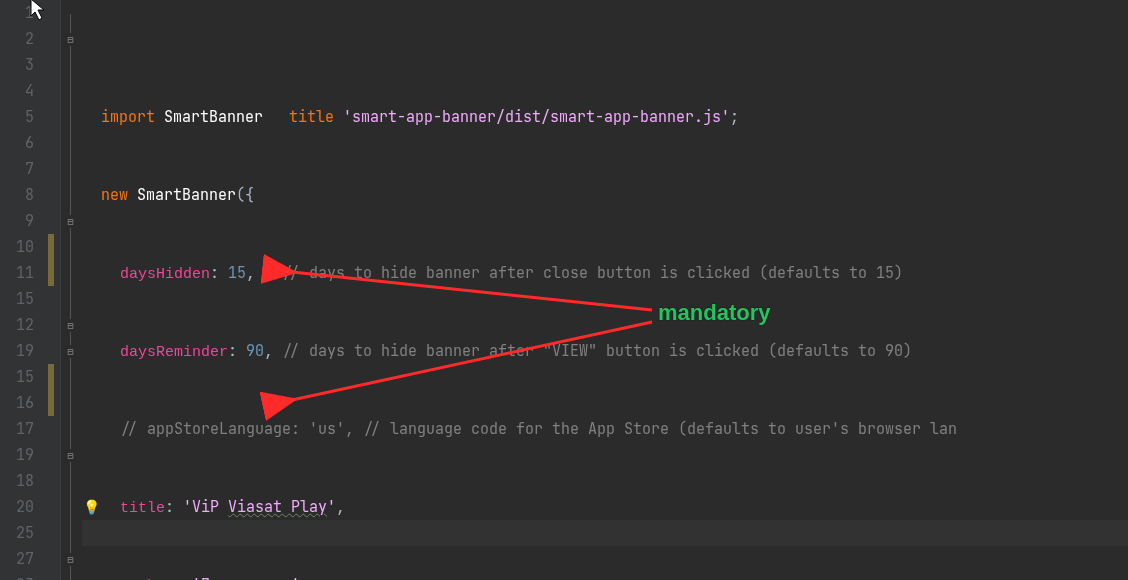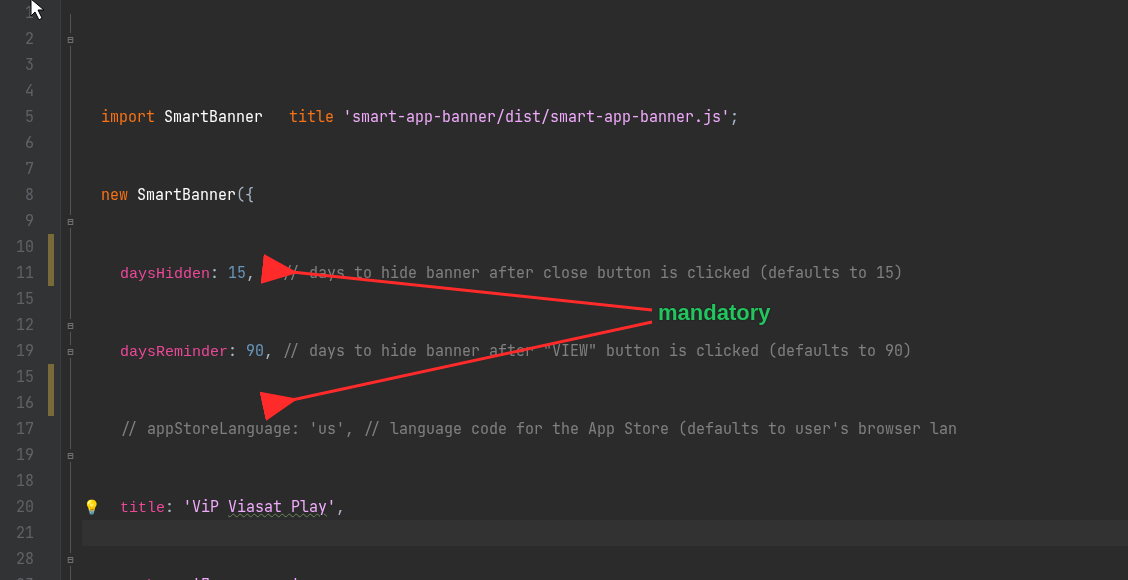--- a/index.html
+++ b/index.html
@@ -146,22 +146,22 @@
     <div class="ln">11</div>
     <div class="ln">15</div>
     <div class="ln">12</div>
     <div class="ln">19</div>
     <div class="ln">15</div>
     <div class="ln">16</div>
     <div class="ln">17</div>
     <div class="ln">19</div>
     <div class="ln">18</div>
     <div class="ln">20</div>
-    <div class="ln">21</div>
-    <div class="ln">28</div>
+    <div class="ln">25</div>
+    <div class="ln">27</div>
     <div class="ln">23</div>
   </div>
 
   <div class="mod-col" id="mod-col">
       <div class="mod-mark" style="top: 234px;"></div>
       <div class="mod-mark" style="top: 260px;"></div>
       <div class="mod-mark" style="top: 364px;"></div>
       <div class="mod-mark" style="top: 390px;"></div>
     </div>
 

